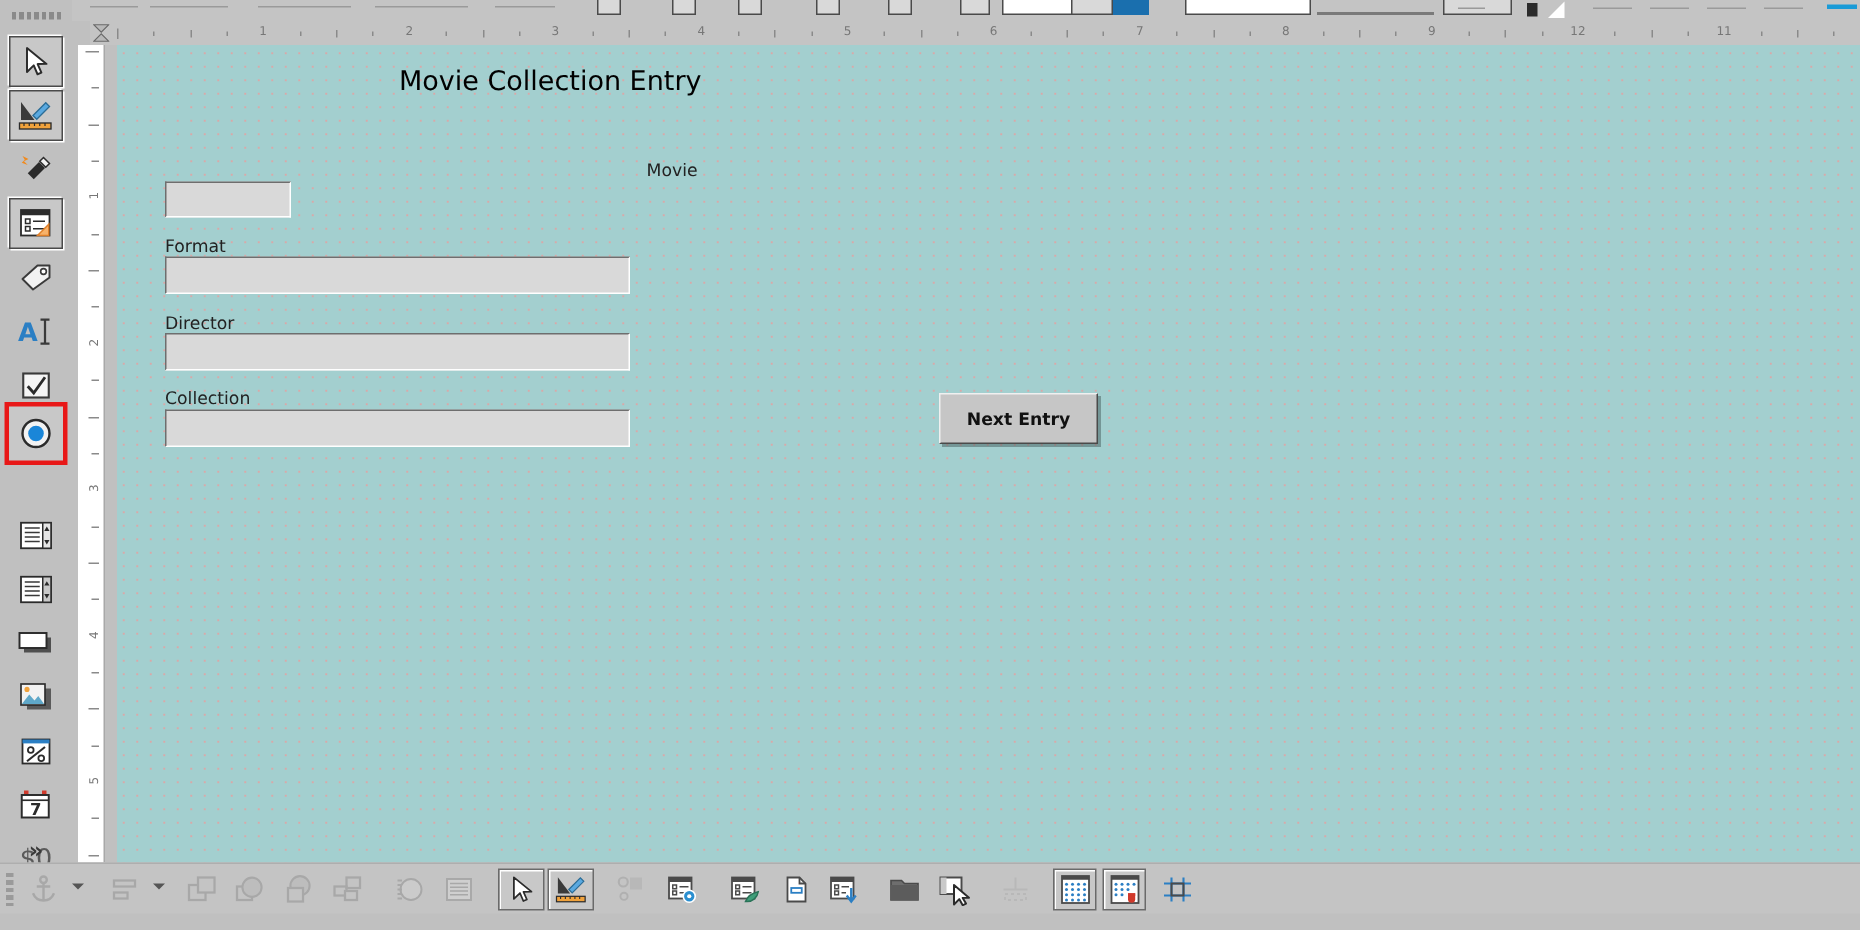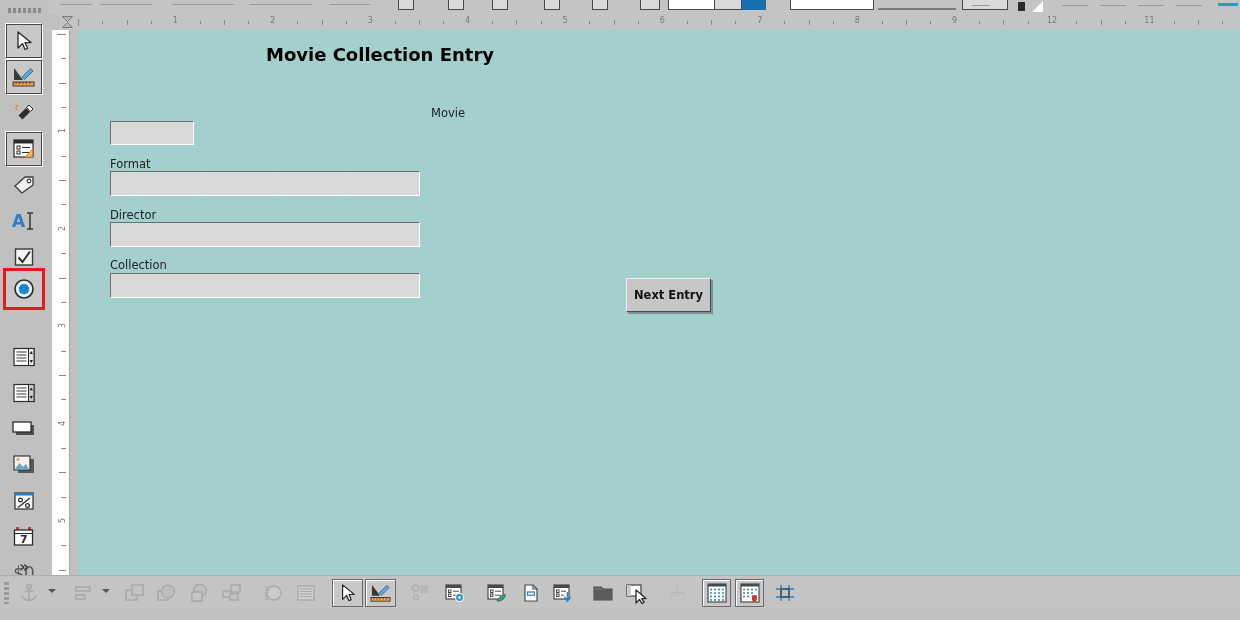--- a/index.html
+++ b/index.html
@@ -116,21 +116,21 @@
     width: 1162px; height: 545px;
     background-color: #a3cfcf;
     background-image:
       radial-gradient(circle, #d9a8a8 0.8px, transparent 0.9px);
     background-size: 9px 9px;
     background-position: 0px 1px;
     overflow: hidden;
   }
   .form-title {
     position: absolute;
-    font-weight: bold;
+    font-weight: normal;
     color: #000000;
     font-family: "DejaVu Sans", sans-serif;
   }
   .fld-label {
     position: absolute;
     font-size: 11.5px;
     color: #222222;
     font-family: "DejaVu Sans", sans-serif;
     white-space: nowrap;
   }
@@ -463,21 +463,21 @@
 
     <div class="fld-label" style="left:32px; top:127px;">Format</div>
     <input class="fld-input" style="left: 32px; top: 141px; width: 310px; height: 25px; padding: 0px 4px; font-size: 11px; color: rgb(17, 17, 17);" value="">
 
     <div class="fld-label" style="left:32px; top:178px;">Director</div>
     <input class="fld-input" style="left: 32px; top: 192px; width: 310px; height: 25px; padding: 0px 4px; font-size: 11px; color: rgb(17, 17, 17);" value="">
 
     <div class="fld-label" style="left:32px; top:228px;">Collection</div>
     <input class="fld-input" style="left: 32px; top: 243px; width: 310px; height: 25px; padding: 0px 4px; font-size: 11px; color: rgb(17, 17, 17);" value="">
 
-    <div class="form-btn" style="left:548px; top:248px; width:85px; height:34px;">Next Entry</div>
+    <div class="form-btn" style="left:548px; top:232px; width:106px; height:34px;">Next Entry</div>
   </div>
 
   <div class="bottom-bar">
     <div class="bb-grip"></div>
 
     <div class="bb-item" style="left:14px;">
       <svg width="20" height="20" viewBox="0 0 20 20">
         <circle cx="10" cy="3.5" r="2.2" fill="none" stroke="#a8a8a8" stroke-width="1.6"></circle>
         <path d="M10 5.8 V17" stroke="#a8a8a8" stroke-width="1.6"></path>
         <path d="M5.5 8 h9" stroke="#a8a8a8" stroke-width="1.6"></path>

